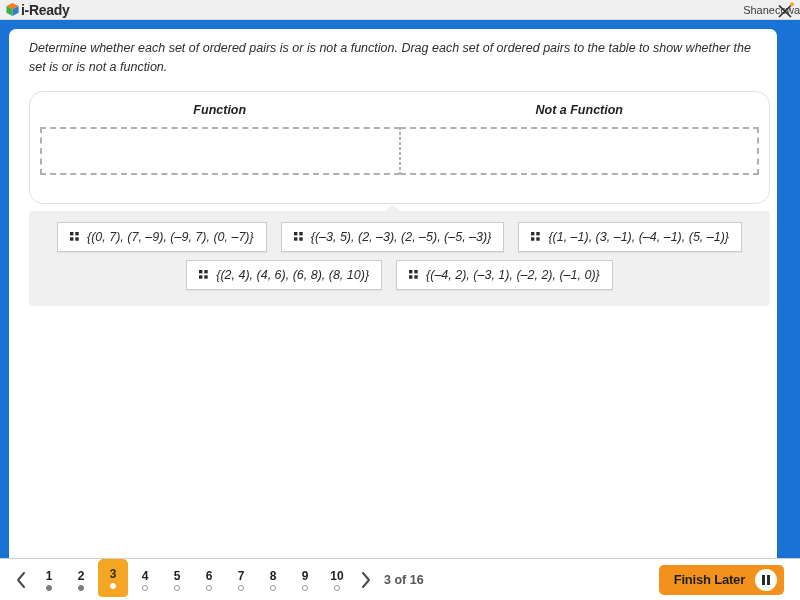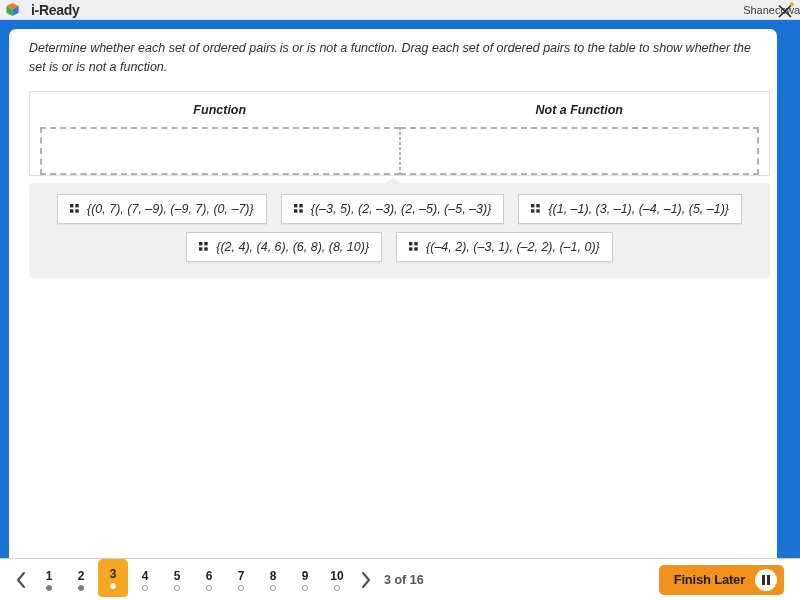--- a/index.html
+++ b/index.html
@@ -11,21 +11,21 @@
   }
   #app { position: relative; width: 800px; height: 600px; }
 
   
   .topbar {
     position: absolute; top: 0; left: 0; width: 800px; height: 20px;
     background: #f0f0f0;
     border-bottom: 1px solid #d8d8d8;
     display: flex; align-items: center;
   }
-  .logo-wrap { display: flex; align-items: center; padding-left: 5px; gap: 11px; }
+  .logo-wrap { display: flex; align-items: center; padding-left: 5px; gap: 1px; }
   .cube { width: 15px; height: 15px; display: block; }
   .logo-text {
     font-size: 14px; font-weight: bold; color: #2b2b2b;
     letter-spacing: -0.3px;
   }
   .win-title {
     position: absolute; left: 0; width: 800px; text-align: right;
     font-size: 11px; color: #3a3a3a;
   }
   .close-btn {
@@ -54,23 +54,23 @@
   .q-body { padding: 10px 20px 0 20px; }
   .instruction {
     font-size: 12.5px; color: #2e2e2e; line-height: 1.55;
     width: 731px;
   }
 
   .table-card {
     margin-top: 13px;
     width: 741px;
     border: 1px solid #e0e0e0;
-    border-radius: 0;
-    background: #ffffff;
-    padding: 11px 10px 0 10px;
+    border-radius: 14px;
+    background: #ffffff;
+    padding: 11px 10px 28px 10px;
   }
   .table-heads { display: flex; }
   .table-heads > div {
     flex: 1; text-align: center;
     font-size: 12.5px; font-weight: bold; color: #1f1f1f;
     padding-bottom: 10px;
   }
   .dropzones { display: flex; }
   .dropzone {
     flex: 1; height: 48px;

